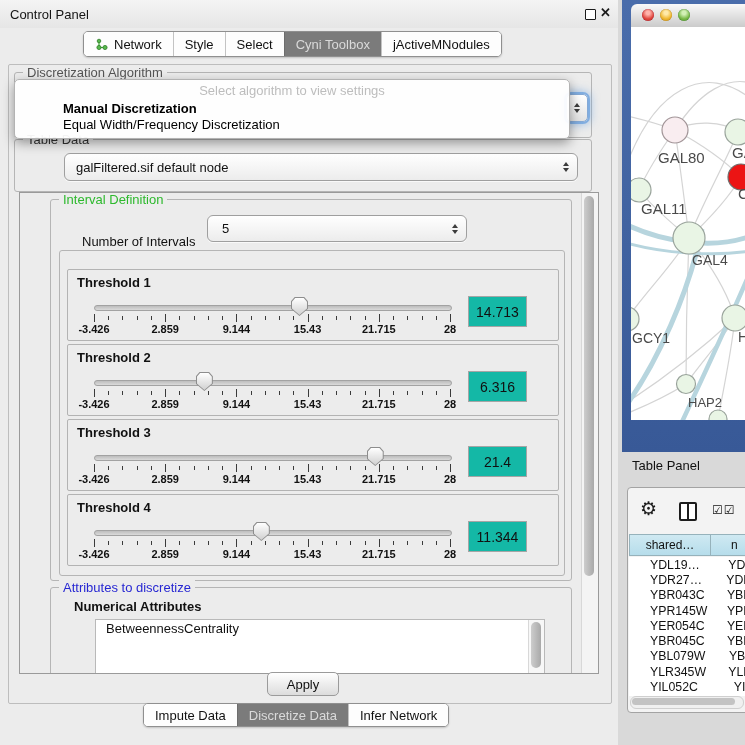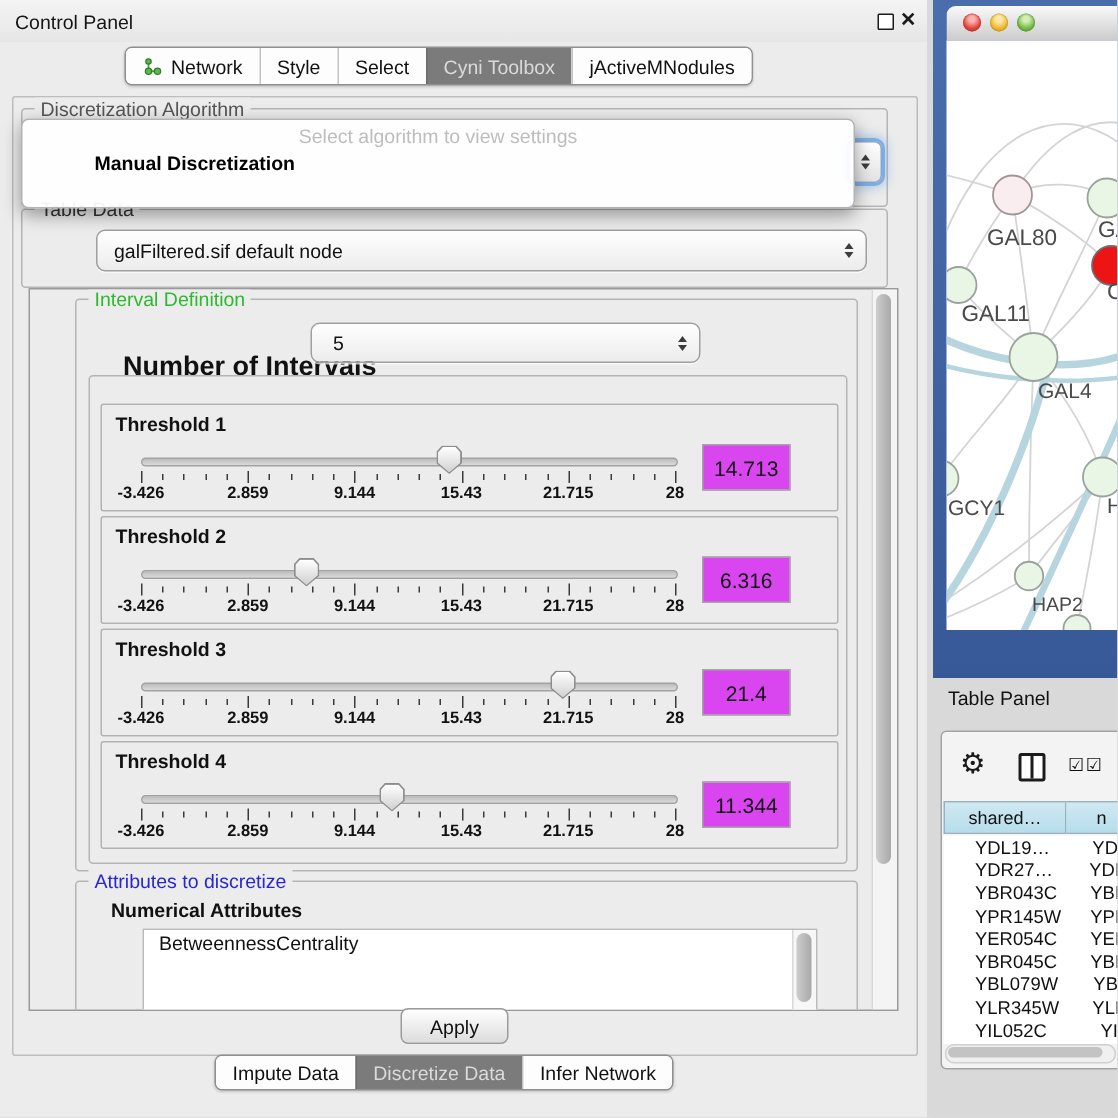--- a/index.html
+++ b/index.html
@@ -73,21 +73,21 @@
          border-radius:3px;background:linear-gradient(#bdbdbd,#dadada);}
   .thumb-o{position:absolute;top:27px;width:17px;height:19px;background:#8d8d8d;
            clip-path:polygon(50% 100%,0 62%,0 22%,22% 0,78% 0,100% 22%,100% 62%);}
   .thumb-i{position:absolute;inset:1px;clip-path:polygon(50% 100%,0 62%,0 22%,22% 0,78% 0,100% 22%,100% 62%);
            background:linear-gradient(#ffffff,#d0d0d0);}
   .ruler{position:absolute;left:26px;top:44px;width:356px;height:24px;}
   .tick{position:absolute;top:2px;width:1px;height:4px;background:#3a3a3a;}
   .tick.major{top:0;height:8px;}
   .ticklabel{position:absolute;top:9px;transform:translateX(-50%);font-size:11px;font-weight:bold;
              color:#111;white-space:nowrap;}
-  .valbox{position:absolute;left:400px;top:26px;width:57px;height:29px;background:#d946ef;
+  .valbox{position:absolute;left:400px;top:26px;width:57px;height:29px;background:#14b8a6;
           border:1px solid #a5a5a5;display:flex;align-items:center;justify-content:center;font-size:14px;}
 
   
   #attr-label{position:absolute;left:23px;top:11px;font-size:13px;font-weight:bold;}
   #attr-list{position:absolute;left:44px;top:31px;width:448px;height:120px;background:#fff;
              border:1px solid #b9b9b9;overflow:hidden;}
   .attr-item{font-size:13px;line-height:17.5px;padding-left:10px;white-space:nowrap;}
   #attr-list .vsb{width:15px;background:#f7f7f7;}
 
   #apply{position:absolute;left:267px;top:672px;width:70px;height:22px;border:1px solid #9b9b9b;
@@ -170,39 +170,40 @@
     </div>
     <div id="alg-stepper">
       <span class="arr-up"></span>
       <span class="arr-dn"></span>
     </div>
 
     <div id="popup">
       <div class="hint">Select algorithm to view settings</div>
       <div class="opts" id="popup-opts">
           <div class="dd-item b">Manual Discretization</div>
+          <div class="dd-item">Equal Width/Frequency Discretization</div>
         </div>
     </div>
 
     <div class="group" style="left:14px;top:139px;width:576px;height:51px;">
       <span class="legend gray" style="color:#333;">Table Data</span>
     </div>
     <div class="combo" style="left:64px;top:153px;width:512px;height:26px;">
       <span class="txt">galFiltered.sif default node</span>
       <span class="stepper">
         <span class="arr-up"></span>
           <span class="arr-dn"></span>
       </span>
     </div>
 
     <div id="scrollpane">
 
       <div class="group" style="left:30px;top:6px;width:520px;height:380px;">
         <span class="legend green">Interval Definition</span>
-        <span style="position:absolute;left:31px;top:34px;font-size:18px;font-weight:bold;">Number of Intervals</span>
+        <span style="position:absolute;left:31px;top:34px;font-size:13px;font-weight:normal;">Number of Intervals</span>
         <div class="combo" style="left:156px;top:15px;width:258px;height:25px;">
           <span class="txt" style="padding-left:14px;">5</span>
           <span class="stepper">
             <span class="arr-up"></span>
               <span class="arr-dn"></span>
           </span>
         </div>
         <div class="group" id="g-thresh" style="left:8px;top:50px;width:504px;height:324px;">
 
         <div class="tpanel" style="top: 18px;">

